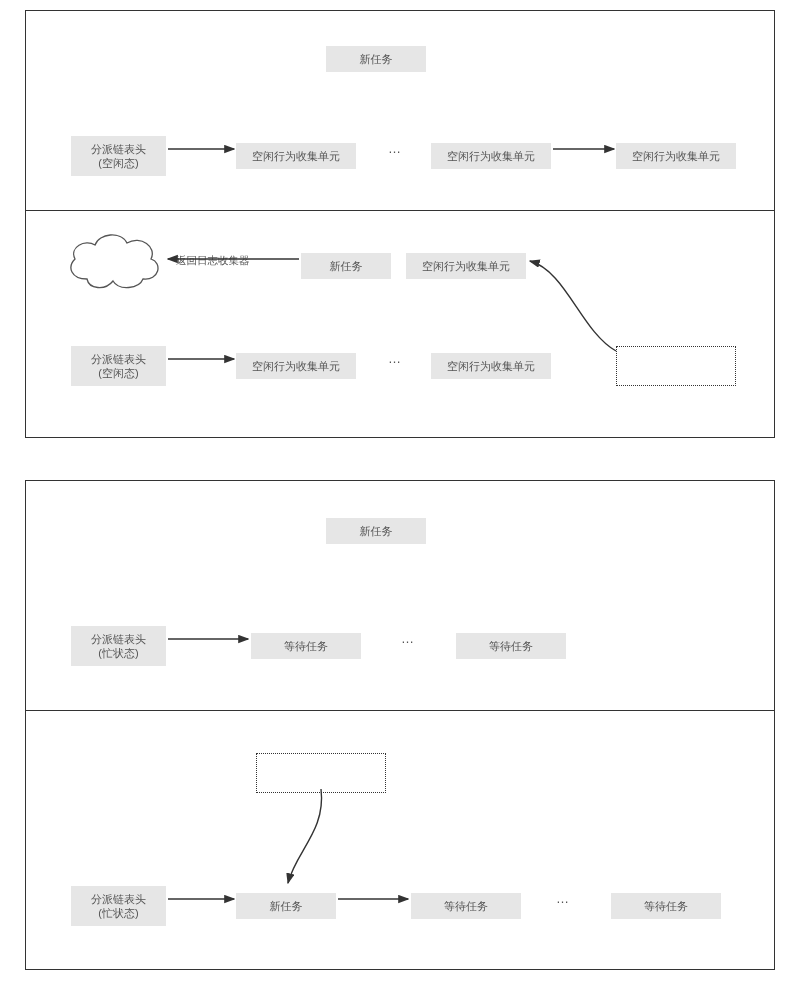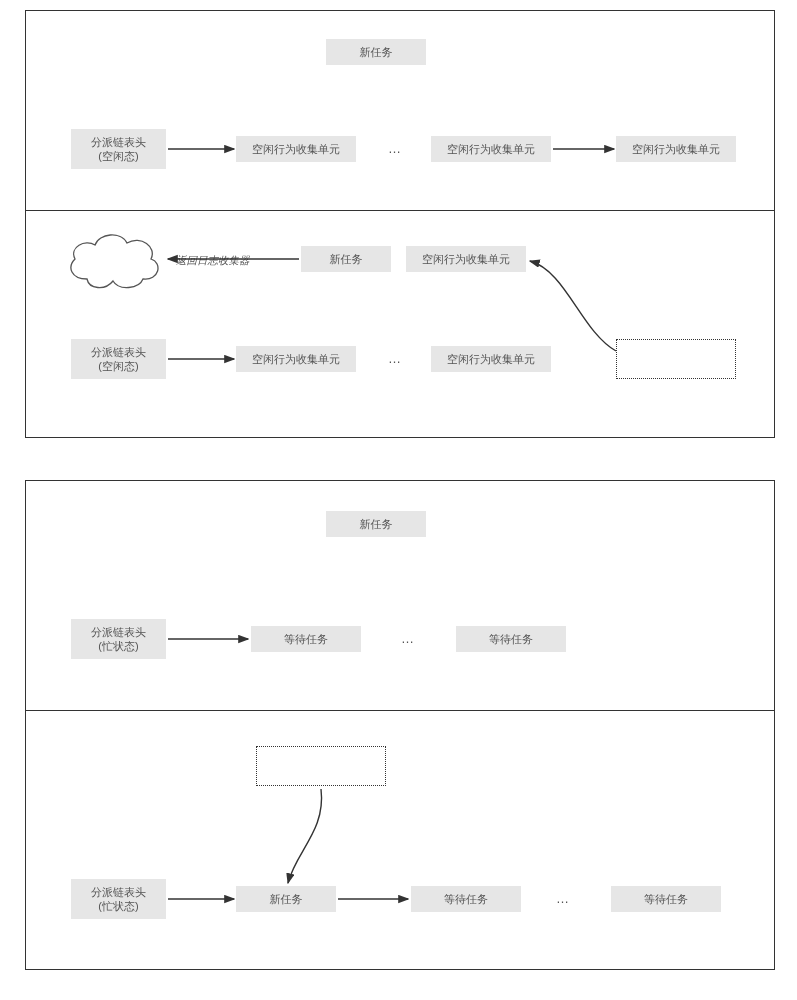--- a/index.html
+++ b/index.html
@@ -27,20 +27,21 @@
   .box {
     position: absolute;
     background: #e6e6e6;
     display: flex;
     align-items: center;
     justify-content: center;
     text-align: center;
     font-size: 11px;
     line-height: 1.3;
     padding: 0 6px;
+    margin-top: 7px;
   }
   .is-dashed {
     border: 1.5px dotted #333;
     background: #fff;
   }
   .ellipsis {
     position: absolute;
     font-size: 13px;
     color: #555;
     letter-spacing: 2px;
@@ -93,21 +94,21 @@
   </div>
 
   <div class="subpanel" style="height:228px;">
 
     <div class="cloud" style="left:35px; top:18px;">
       <svg width="105" height="65" viewBox="0 0 105 65">
         <path d="M26 50 C10 50 6 38 14 30 C8 18 24 10 34 16 C38 4 60 2 66 14 C80 6 96 18 90 30 C102 34 98 52 82 50 C78 60 58 62 52 52 C44 62 28 60 26 50 Z" fill="#fff" stroke="#555" stroke-width="1.3"></path>
       </svg>
     </div>
 
-    <div class="cloud-label" style="left:150px; top:43px;font-style:italic;">返回日志收集器</div>
+    <div class="cloud-label" style="left:150px; top:43px;">返回日志收集器</div>
 
     <div class="box" style="left:275px; top:35px; width:90px; height:26px;">新任务</div>
     <div class="box" style="left:380px; top:35px; width:120px; height:26px;">空闲行为收集单元</div>
 
     <div class="box is-dashed" style="left:590px; top:128px; width:120px; height:40px;"></div>
 
     <div class="box" style="left:45px; top:128px; width:95px; height:40px; white-space:pre-line;">分派链表头
 (空闲态)</div>
 
     <div class="box" style="left:210px; top:135px; width:120px; height:26px;">空闲行为收集单元</div>

